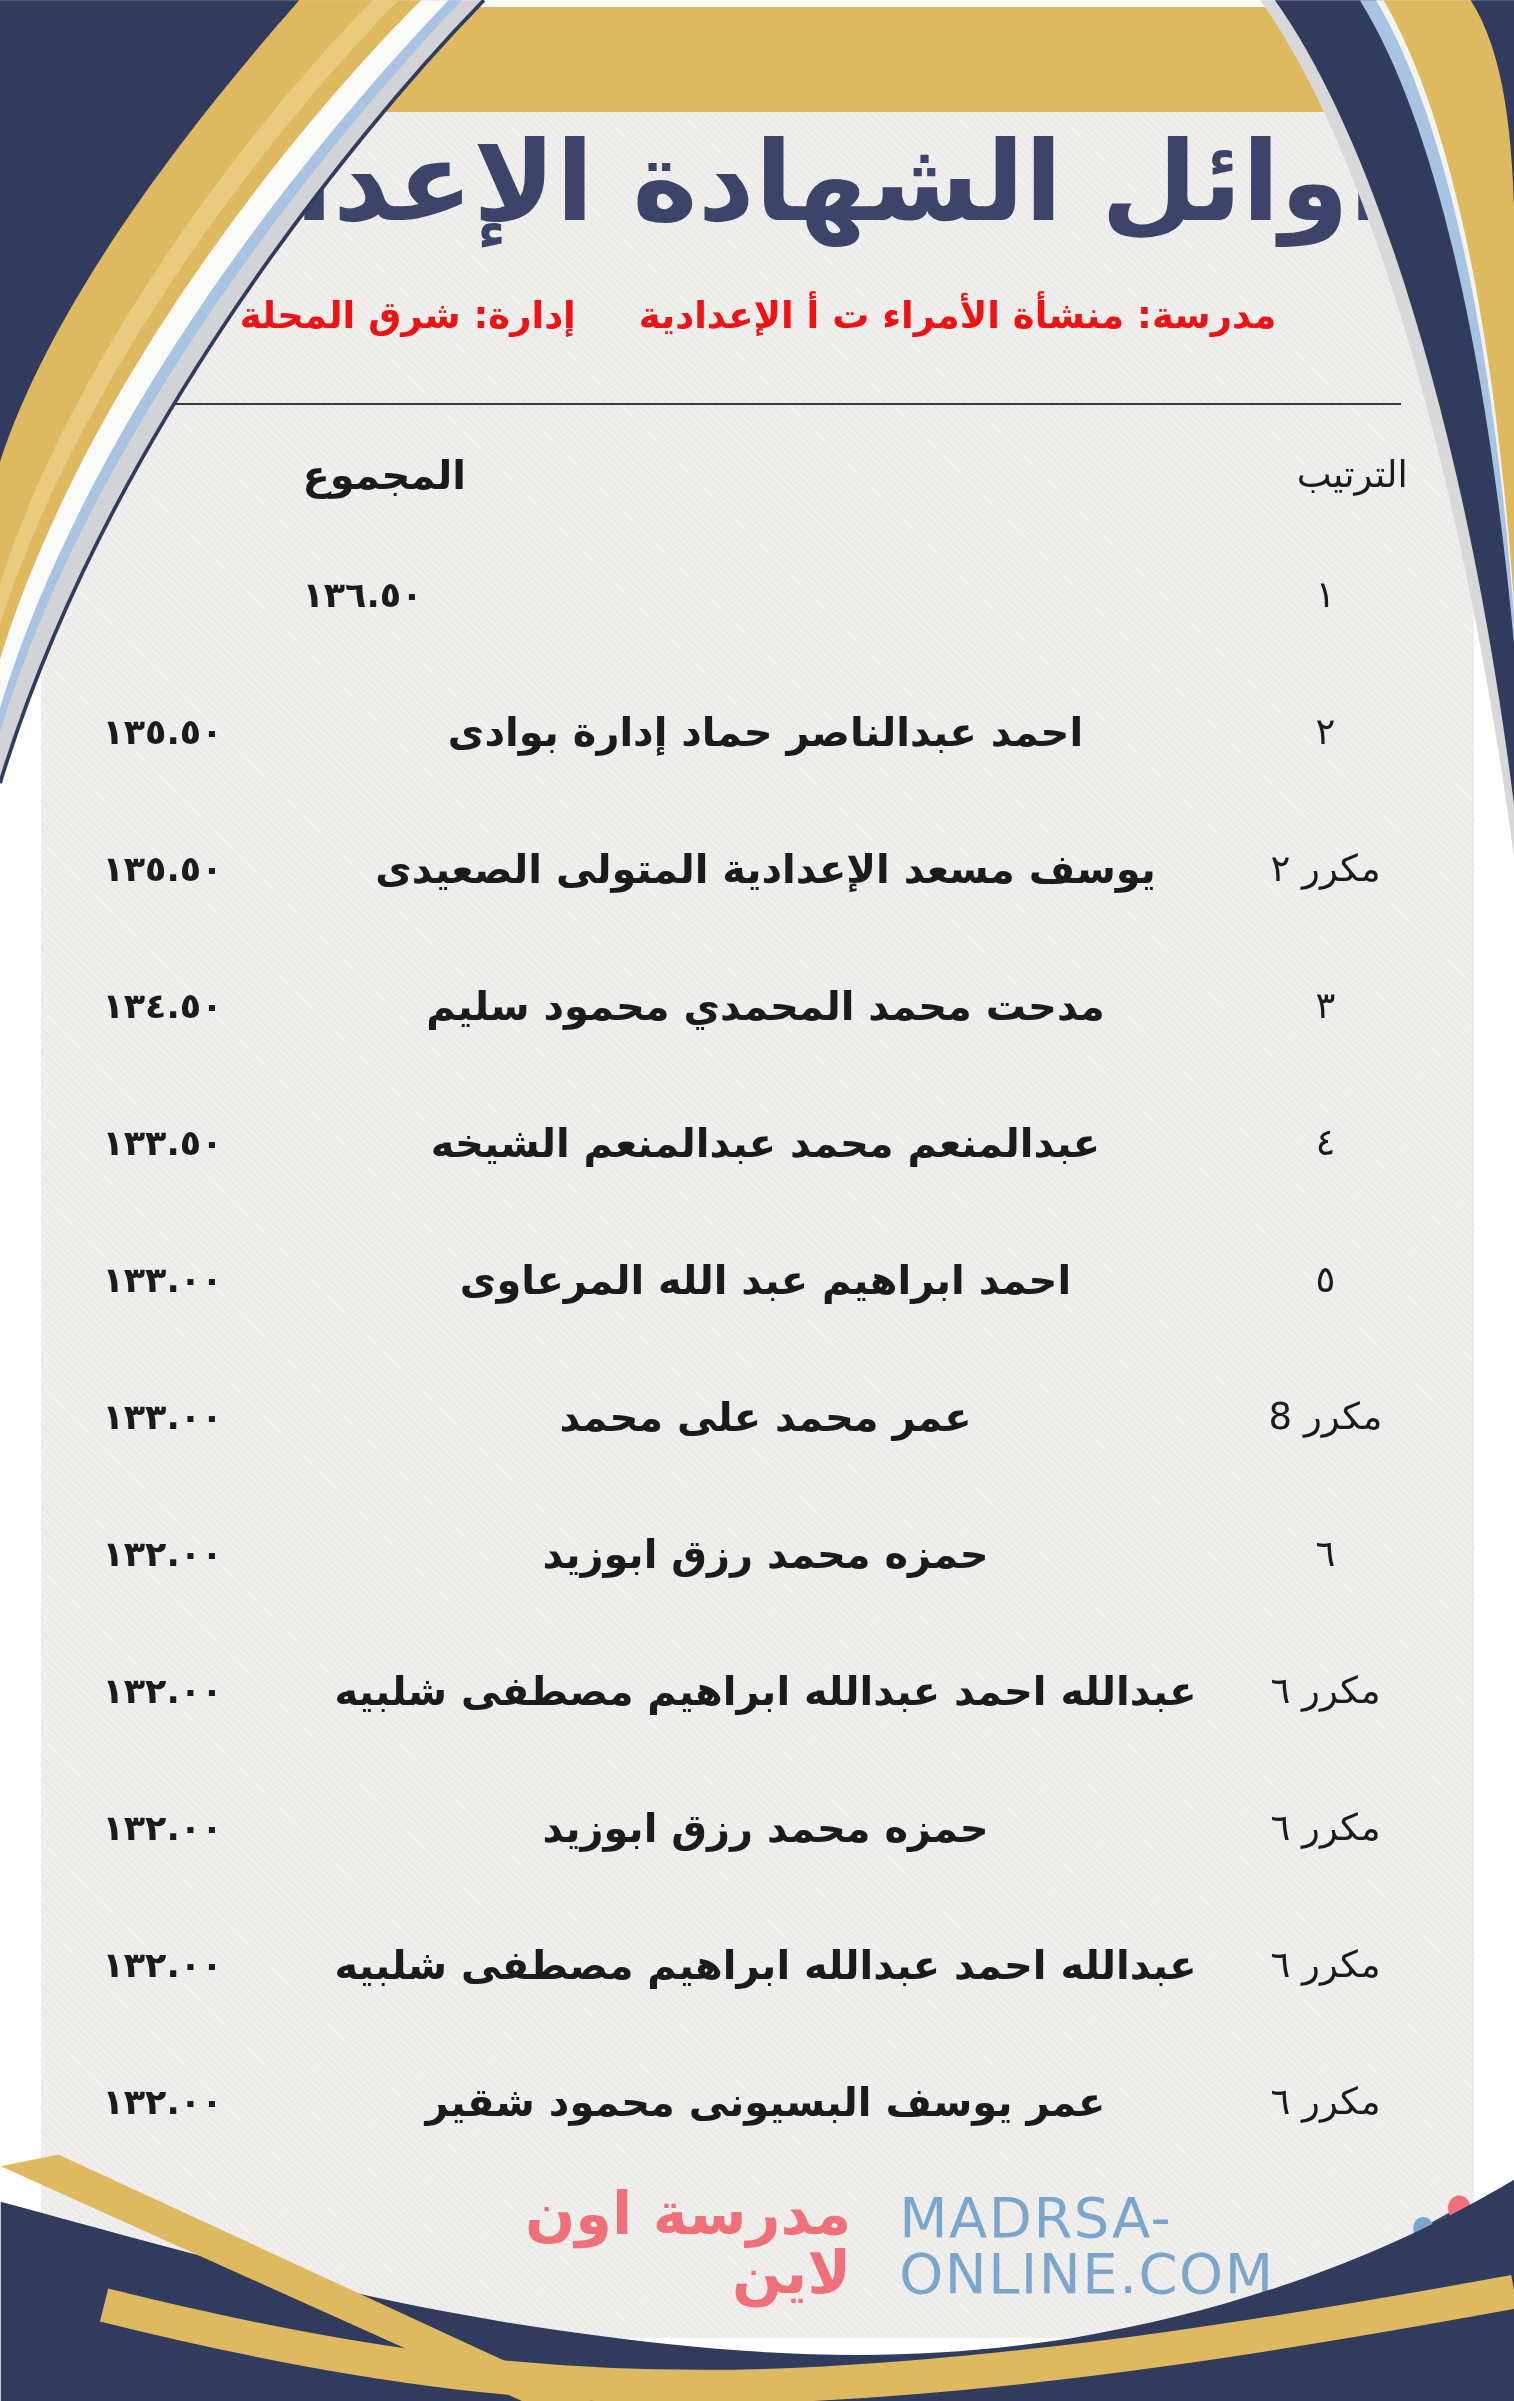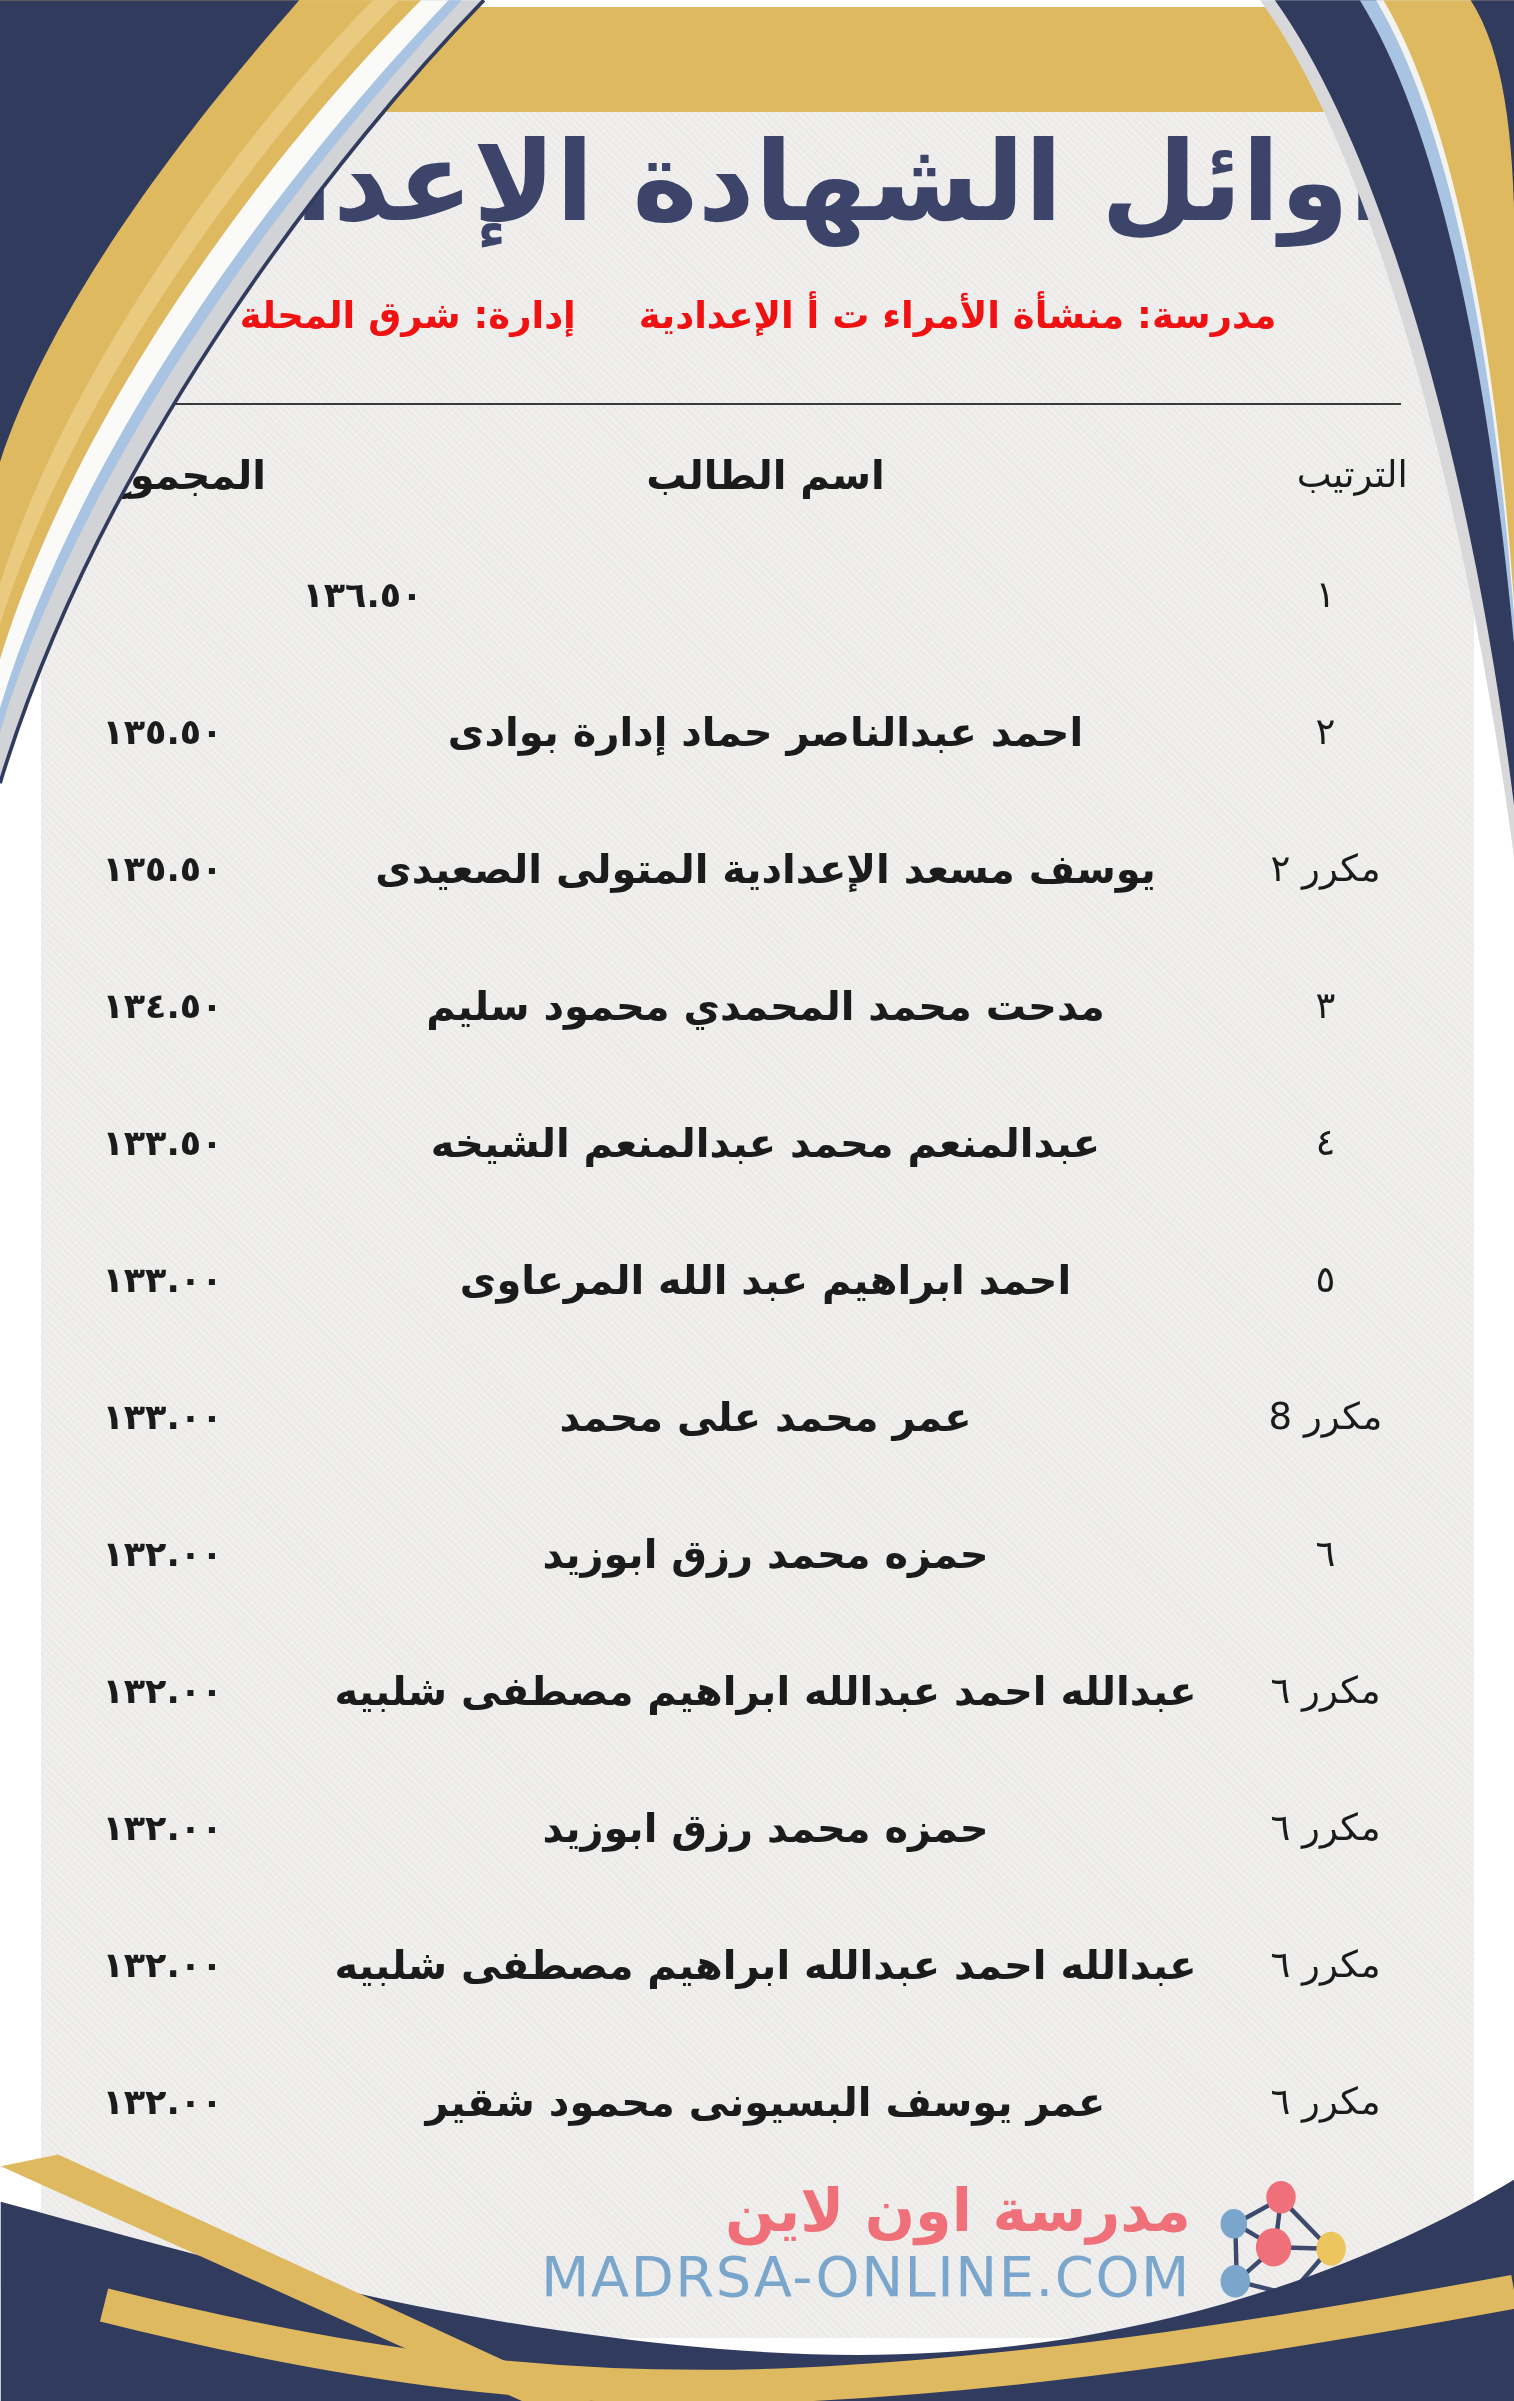--- a/index.html
+++ b/index.html
@@ -78,21 +78,21 @@
   
   .header .cell.rank{text-align:start; padding-right:10.3px;}
   .cell.name{text-align:center; font-size:40px; font-weight:bold; padding:0 14.8px;}
   .cell.total{text-align:left; font-size:35px; font-weight:bold; direction:ltr; padding-left:4.4px;}
   .header .cell.total{font-size:40px;}
   
   .footer-logo{
     left:502px; top:2178px; z-index:3;
     display:flex; flex-direction:row; align-items:center; gap:16.3px;
   }
-  .logo-texts{display:flex; flex-direction:column; align-items:flex-end; gap:9px;}
+  .logo-texts{display:flex; flex-direction:row; align-items:flex-end; gap:9px;}
   .logo-ar{
     direction:rtl; color:var(--logo-coral);
     font-size:59px; font-weight:bold; line-height:1;
   }
   .logo-domain{
     color:var(--logo-blue); font-size:56px; font-weight:normal;
     letter-spacing:1.5px; line-height:1;margin-left:39px;
   }
 </style>
 </head>
@@ -132,21 +132,20 @@
 <div class="content sub-line" style="position:absolute;">
   <span>مدرسة: منشأة الأمراء ت أ الإعدادية</span>
   <span>إدارة: شرق المحلة</span>
 </div>
 
 <div class="content divider" style="position:absolute;"></div>
 
 <div class="content results-table" style="position:absolute;">
   <div class="t-row header">
     <div class="cell rank">الترتيب</div>
-    <div class="cell name">اسم الطالب</div>
     <div class="cell total">المجموع</div>
   </div>
   <div>
   <div class="t-row">
     <div class="cell rank">١</div>
     <div class="cell total">١٣٦.٥٠</div>
   </div>
 
   <div class="t-row">
     <div class="cell rank">٢</div>

